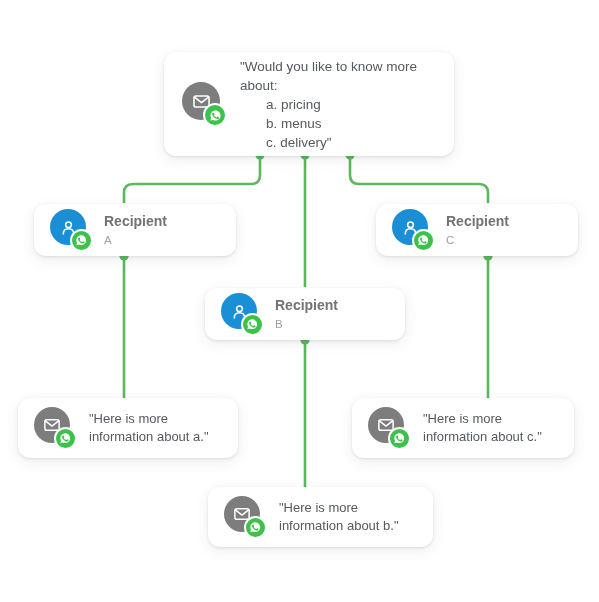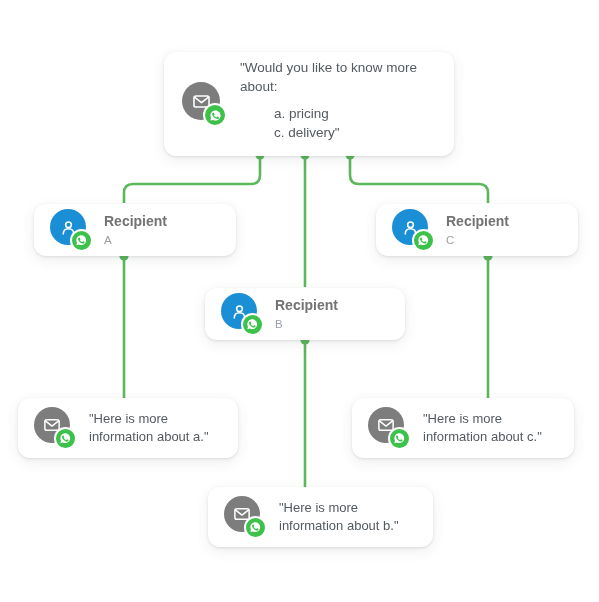--- a/index.html
+++ b/index.html
@@ -67,21 +67,21 @@
     font-size: 13px;
     line-height: 18px;
     white-space: pre-line;
   }
   .prompt-text {
     color: #535a60;
     font-size: 13.5px;
     line-height: 19px;
   }
   .prompt-opts {
-    margin: 8px;
+    margin: 0;
     padding-left: 26px;
   }
   .rcp-title {
     color: #737373;
     font-size: 14px;
     font-weight: bold;
     line-height: 17px;
   }
   .rcp-sub {
     color: #9aa0a6;
@@ -132,20 +132,21 @@
         <svg width="13" height="13" viewBox="0 0 24 24">
           <path d="M12 2.6c-5.2 0-9.4 4.2-9.4 9.4 0 1.7.45 3.3 1.25 4.7L2.6 21.4l4.9-1.2c1.35.73 2.88 1.15 4.5 1.15 5.2 0 9.4-4.2 9.4-9.35S17.2 2.6 12 2.6z" fill="#ffffff"></path>
           <path d="M9.1 7.3c-.25-.55-.5-.5-.72-.5h-.6c-.2 0-.55.08-.83.4-.28.33-1.08 1.05-1.08 2.55s1.1 2.95 1.26 3.16c.15.2 2.14 3.42 5.28 4.66 2.6 1.02 3.14.82 3.7.77.57-.05 1.83-.75 2.08-1.47.26-.72.26-1.34.18-1.47-.07-.13-.28-.2-.58-.36-.3-.15-1.8-.9-2.08-1-.28-.1-.48-.15-.68.15-.2.3-.78 1-.96 1.2-.17.2-.35.23-.65.08-.3-.15-1.28-.47-2.44-1.5-.9-.8-1.51-1.8-1.69-2.1-.17-.3-.02-.46.13-.61.14-.14.3-.36.45-.53.15-.18.2-.3.3-.5.1-.2.05-.38-.02-.53-.08-.15-.67-1.65-.93-2.25z" fill="#3cc14b"></path>
         </svg>
       </div>
     </div>
     <div class="prompt-text">
       <div>"Would you like to know more about:</div>
       <div class="prompt-opts">
         <div>a. pricing</div>
+        <div>b. menus</div>
         <div>c. delivery"</div>
       </div>
     </div>
   </div>
 
   <div class="card" style="left:34px; top:204px; width:202px; height:52px; padding:0 16px;">
     <div class="icon-wrap" style="width:42px; height:42px; margin-right:12px;">
       <div class="icon-disc disc-user" style="width:36px; height:36px;">
         <svg width="19" height="19" viewBox="0 0 24 24">
           <circle cx="12" cy="8.6" r="3.6" fill="none" stroke="#ffffff" stroke-width="2"></circle>

